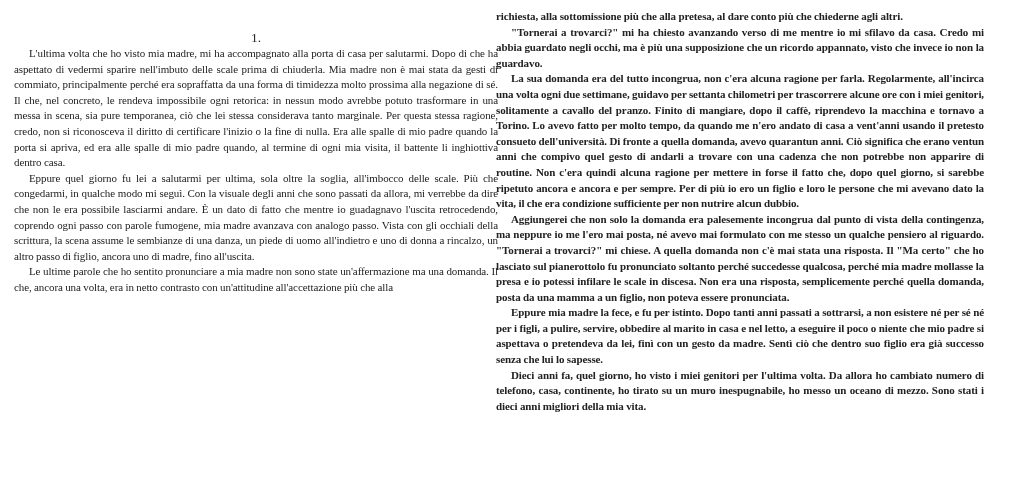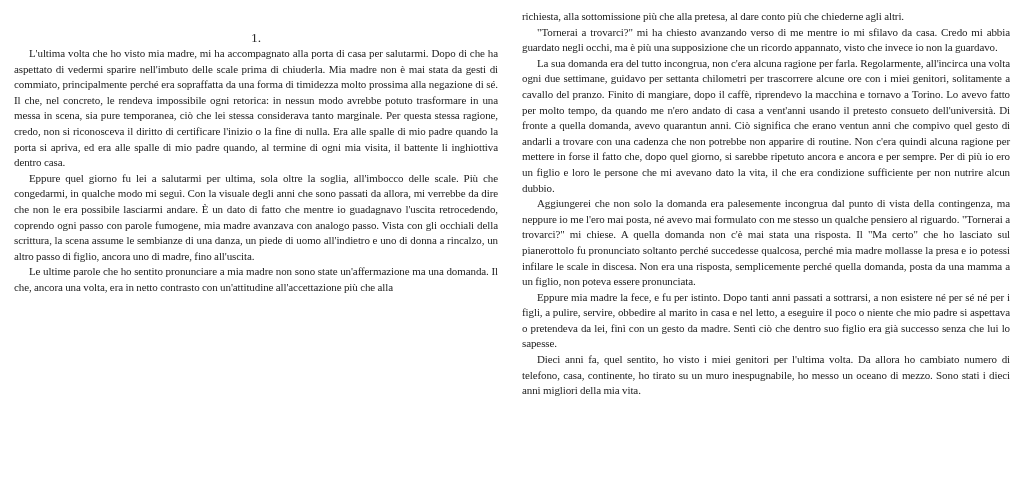--- a/index.html
+++ b/index.html
@@ -12,21 +12,21 @@
     font-family: "Liberation Serif", "DejaVu Serif", serif;
   }
   .page {
     position: relative;
     width: 1024px;
     height: 479px;
     background: #ffffff;
   }
   .col { position: absolute; top: 0; }
   .col-left  { left: 14px;  width: 484px; }
-  .col-right { left: 522px; width: 488px; padding-top: 9px; }
+  .col-right { left: 496px; width: 488px; padding-top: 9px; font-weight: bold; }
   .chapter-number {
     margin-top: 30px;
     text-align: center;
     font-size: 13.5px;
     line-height: 16px;
     color: #2a2a2a;
   }
   .col-left .body-text { }
   .para {
     margin: 0;
@@ -53,17 +53,17 @@
     </div>
   </div>
 
   <div class="col col-right">
     <div class="body-text">
       <p class="para">richiesta, alla sottomissione più che alla pretesa, al dare conto più che chiederne agli altri.</p>
       <p class="para indent">"Tornerai a trovarci?" mi ha chiesto avanzando verso di me mentre io mi sfilavo da casa. Credo mi abbia guardato negli occhi, ma è più una supposizione che un ricordo appannato, visto che invece io non la guardavo.</p>
       <p class="para indent">La sua domanda era del tutto incongrua, non c'era alcuna ragione per farla. Regolarmente, all'incirca una volta ogni due settimane, guidavo per settanta chilometri per trascorrere alcune ore con i miei genitori, solitamente a cavallo del pranzo. Finito di mangiare, dopo il caffè, riprendevo la macchina e tornavo a Torino. Lo avevo fatto per molto tempo, da quando me n'ero andato di casa a vent'anni usando il pretesto consueto dell'università. Di fronte a quella domanda, avevo quarantun anni. Ciò significa che erano ventun anni che compivo quel gesto di andarli a trovare con una cadenza che non potrebbe non apparire di routine. Non c'era quindi alcuna ragione per mettere in forse il fatto che, dopo quel giorno, si sarebbe ripetuto ancora e ancora e per sempre. Per di più io ero un figlio e loro le persone che mi avevano dato la vita, il che era condizione sufficiente per non nutrire alcun dubbio.</p>
       <p class="para indent">Aggiungerei che non solo la domanda era palesemente incongrua dal punto di vista della contingenza, ma neppure io me l'ero mai posta, né avevo mai formulato con me stesso un qualche pensiero al riguardo. "Tornerai a trovarci?" mi chiese. A quella domanda non c'è mai stata una risposta. Il "Ma certo" che ho lasciato sul pianerottolo fu pronunciato soltanto perché succedesse qualcosa, perché mia madre mollasse la presa e io potessi infilare le scale in discesa. Non era una risposta, semplicemente perché quella domanda, posta da una mamma a un figlio, non poteva essere pronunciata.</p>
       <p class="para indent">Eppure mia madre la fece, e fu per istinto. Dopo tanti anni passati a sottrarsi, a non esistere né per sé né per i figli, a pulire, servire, obbedire al marito in casa e nel letto, a eseguire il poco o niente che mio padre si aspettava o pretendeva da lei, finì con un gesto da madre. Sentì ciò che dentro suo figlio era già successo senza che lui lo sapesse.</p>
-      <p class="para indent">Dieci anni fa, quel sentito, ho visto i miei genitori per l'ultima volta. Da allora ho cambiato numero di telefono, casa, continente, ho tirato su un muro inespugnabile, ho messo un oceano di mezzo. Sono stati i dieci anni migliori della mia vita.</p>
+      <p class="para indent">Dieci anni fa, quel giorno, ho visto i miei genitori per l'ultima volta. Da allora ho cambiato numero di telefono, casa, continente, ho tirato su un muro inespugnabile, ho messo un oceano di mezzo. Sono stati i dieci anni migliori della mia vita.</p>
     </div>
   </div>
 
 </div>
 
 </body></html>

